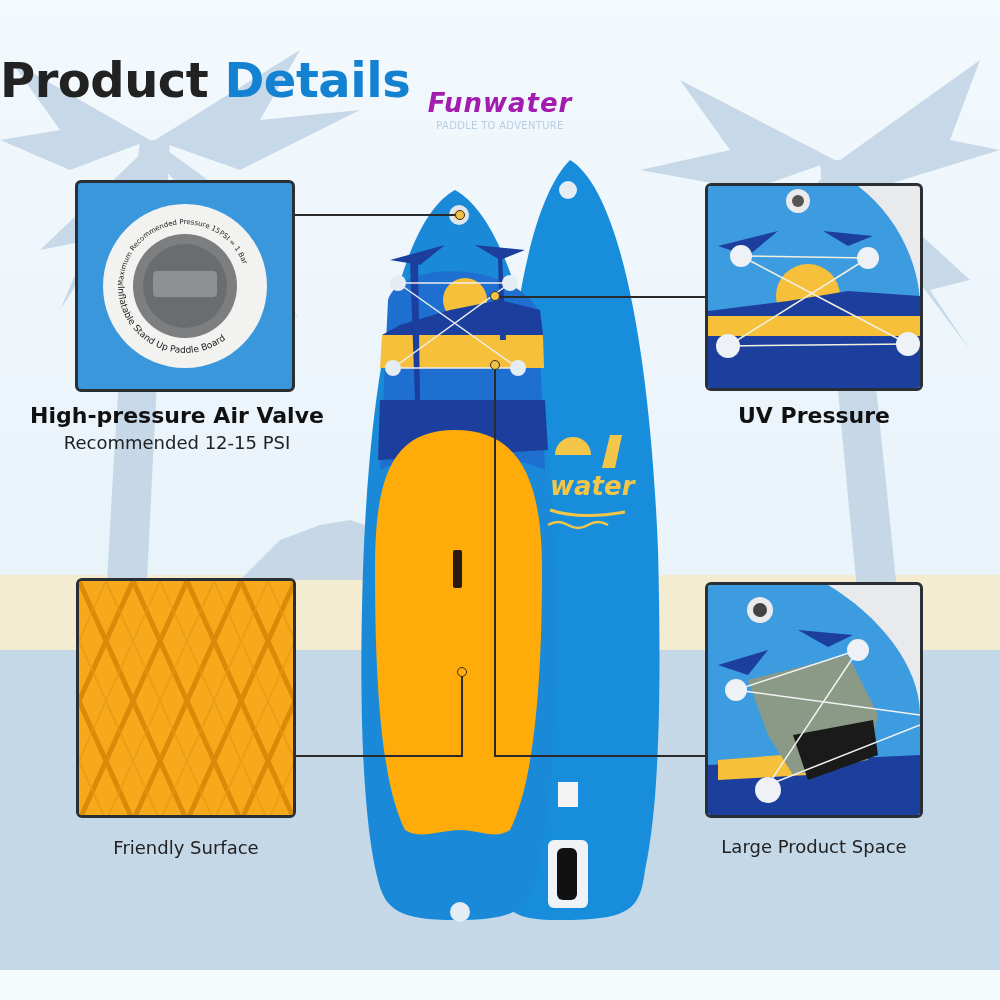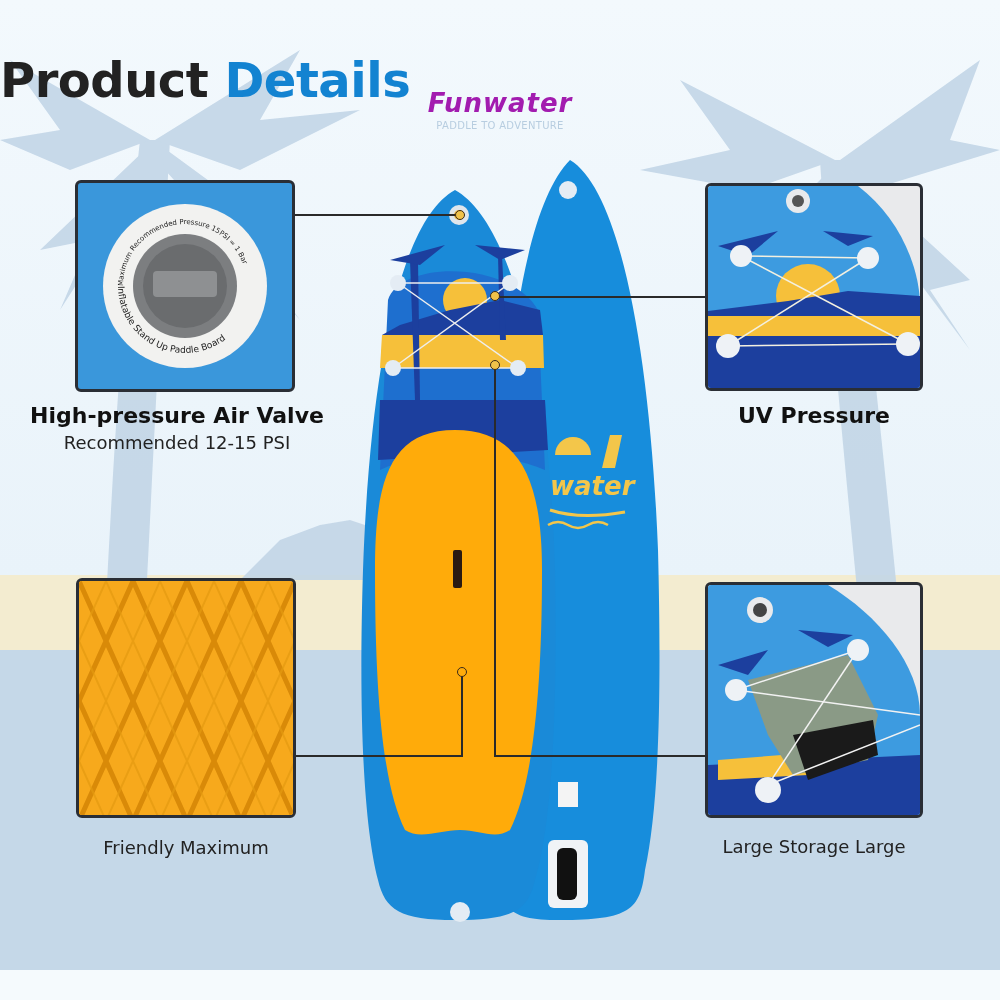--- a/index.html
+++ b/index.html
@@ -171,21 +171,21 @@
       <pattern id="diam" width="54" height="120" patternUnits="userSpaceOnUse">
         <path d="M0 0 L27 60 L0 120 M54 0 L27 60 L54 120" stroke="#d98a08" stroke-width="5" fill="none"></path>
         <path d="M27 0 L0 60 L27 120 M27 0 L54 60 L27 120" stroke="#e49a10" stroke-width="2" fill="none" opacity=".7"></path>
       </pattern>
     </defs>
     <rect width="214" height="234" fill="#f7a91c"></rect>
     <rect width="214" height="234" fill="url(#diam)"></rect>
   </svg>
 </div>
 <div class="caption" style="left:36px;top:833px;width:300px">
-  <div class="s">Friendly Maximum</div>
+  <div class="s">Friendly Surface</div>
 </div>
 
 <div class="panel" style="left:705px;top:582px;width:218px;height:236px;background:#e9eaec">
   <svg width="212" height="230" viewBox="0 0 212 230">
     <path d="M0 0 L120 0 C170 30 212 80 212 130 L212 230 L0 230Z" fill="#3d9be0"></path>
     <path d="M0 180 L212 170 L212 230 L0 230Z" fill="#1c3f9e"></path>
     <path d="M10 175 L100 168 L100 190 L10 195Z" fill="#f6c03a"></path>
     <path d="M10 80 L60 65 L40 90Z" fill="#1c3f9e"></path>
     <path d="M90 45 L145 50 L120 62Z" fill="#1c3f9e"></path>
     <circle cx="52" cy="25" r="13" fill="#e9eaec"></circle>
@@ -199,14 +199,14 @@
         <line x1="60" y1="200" x2="212" y2="140"></line>
       </g>
     <g fill="#eef2f6">
         <circle cx="28" cy="105" r="11"></circle>
         <circle cx="150" cy="65" r="11"></circle>
         <circle cx="60" cy="205" r="13"></circle>
       </g>
   </svg>
 </div>
 <div class="caption" style="left:680px;top:832px;width:268px">
-  <div class="s">Large Storage Large</div>
+  <div class="s">Large Product Space</div>
 </div>
 
 </body></html>

